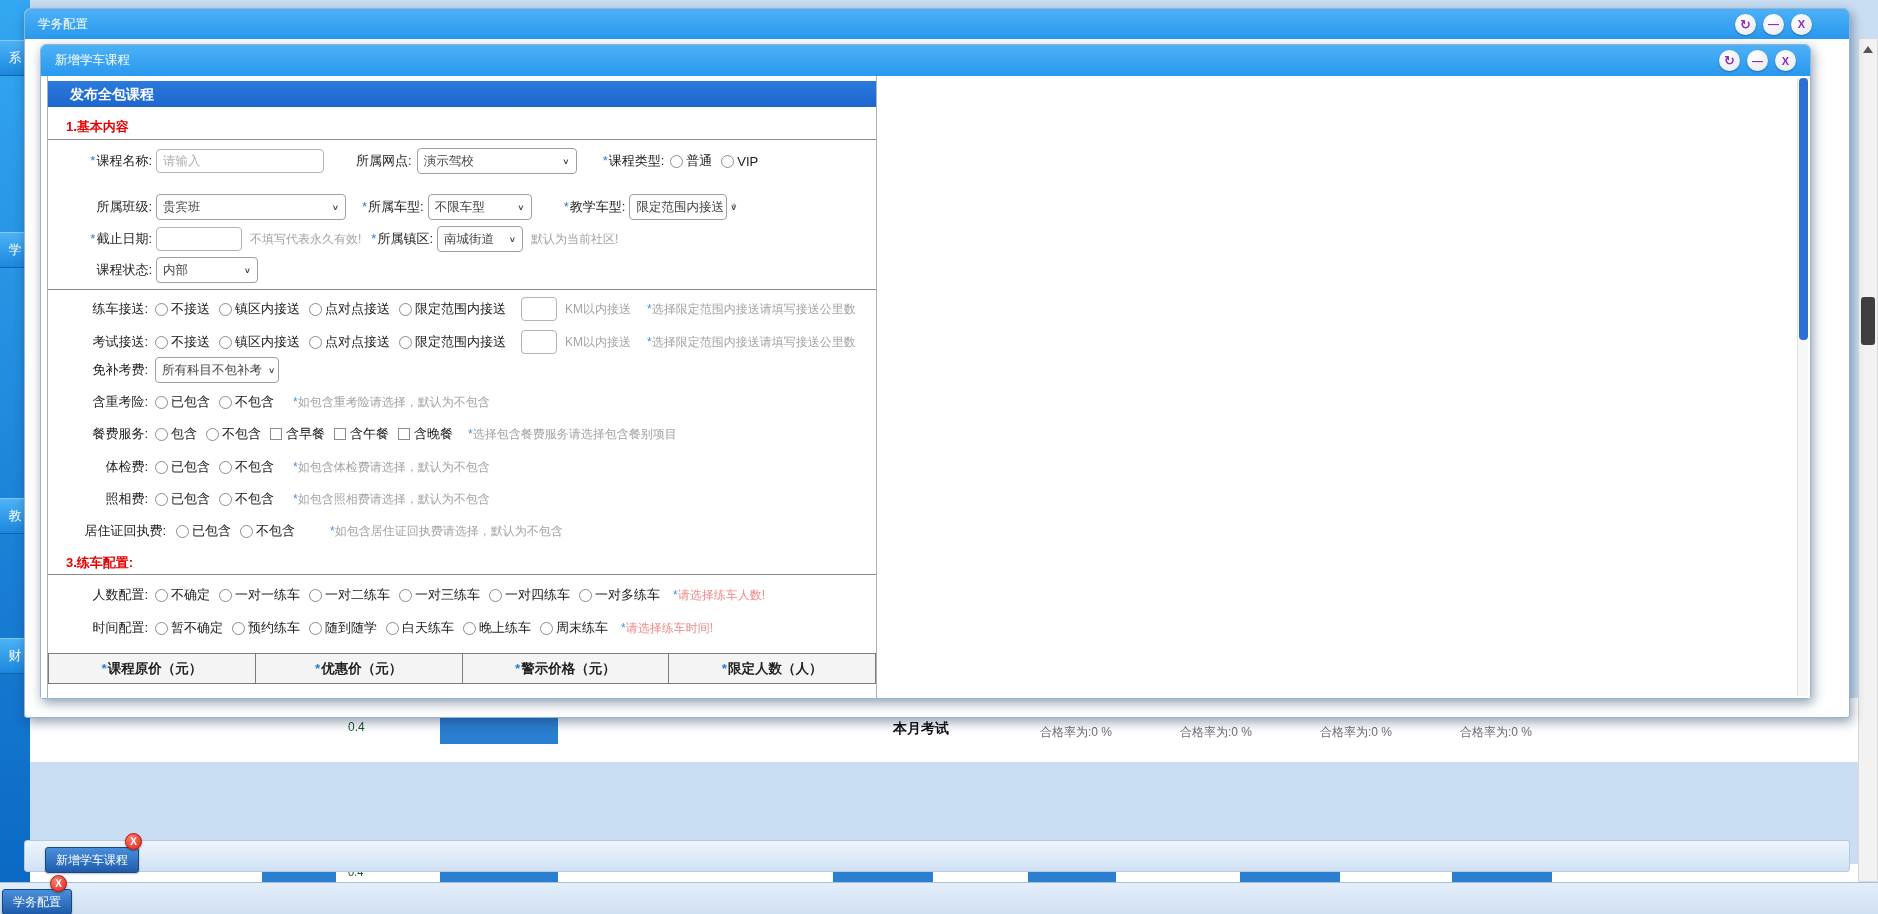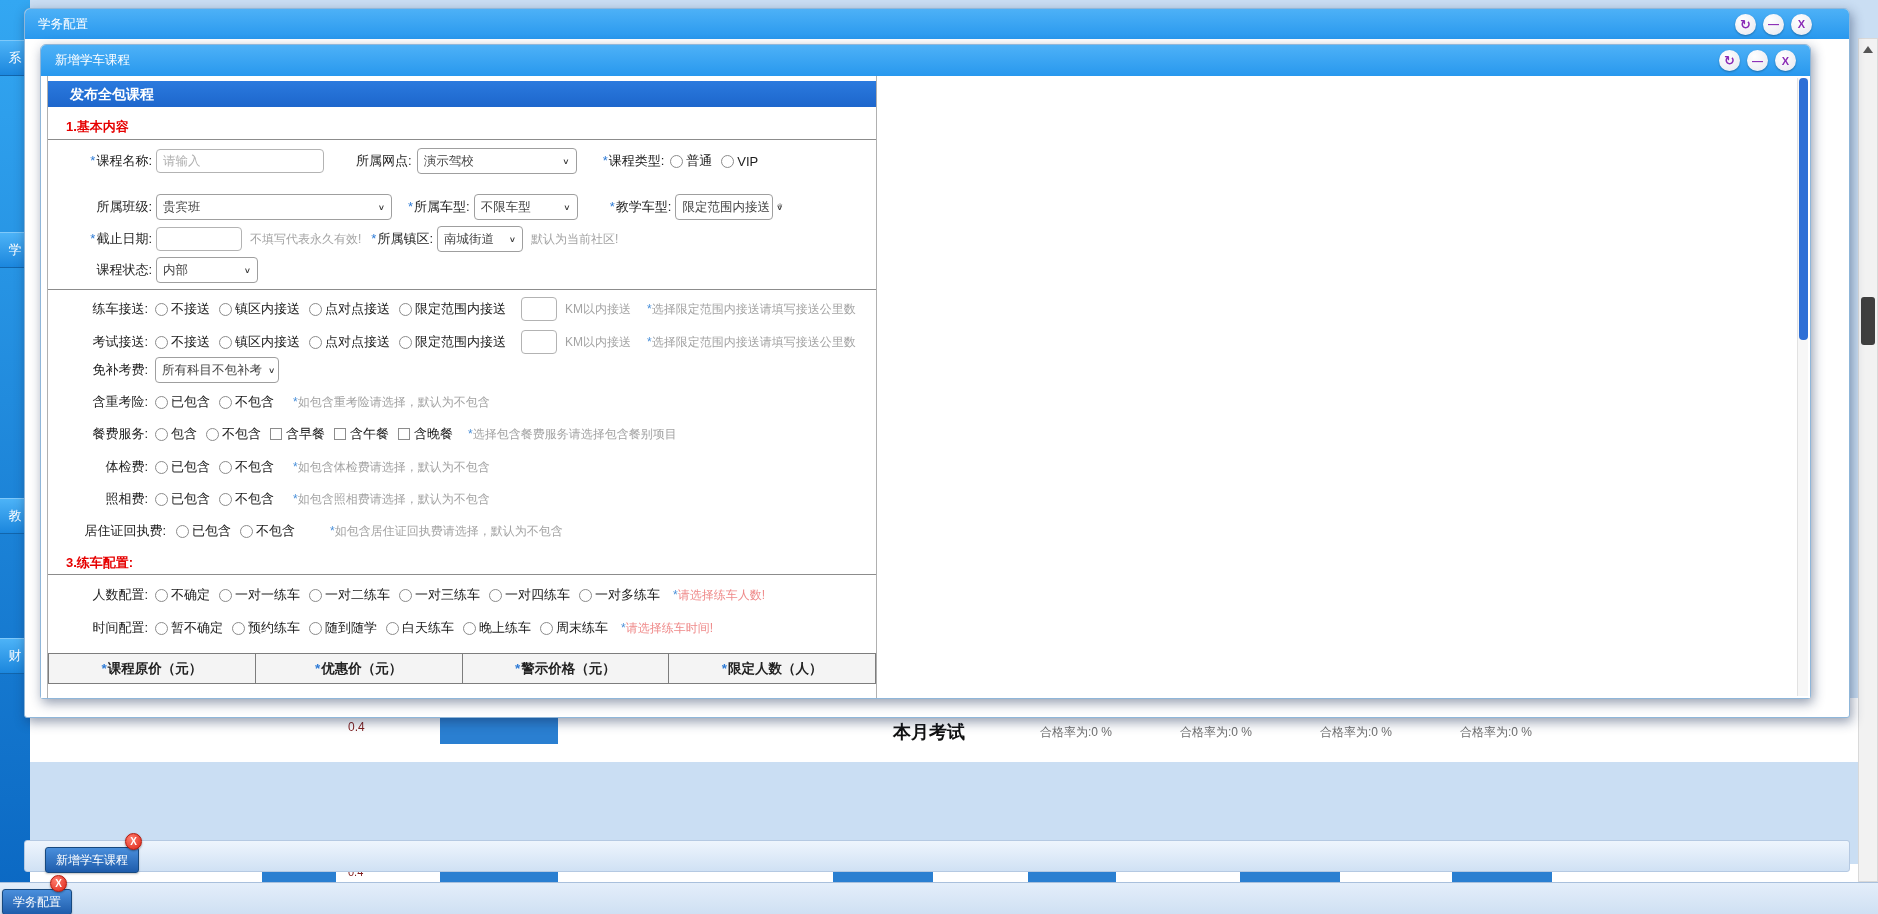--- a/index.html
+++ b/index.html
@@ -6,23 +6,23 @@
   body { font-family: "Liberation Sans", "DejaVu Sans", sans-serif; }
   .screen { position: relative; width: 1878px; height: 914px; background: #cadef3; overflow: hidden; font-family: "Liberation Sans", "DejaVu Sans", sans-serif; }
 
   
   .sidenav { position: absolute; left: 0; top: 0; width: 30px; height: 914px; background: linear-gradient(180deg, #33a7f2, #0a67c2); z-index: 1; }
   .side-item { position: absolute; left: 0; width: 30px; height: 36px; display: flex; align-items: center; justify-content: center; color: #fff; font-size: 13px; background: linear-gradient(180deg, #4db3f7, #1b86dd); border-top: 1px solid #7fc9fa; border-bottom: 1px solid #1265ab; cursor: pointer; }
 
   
   .bandA { position: absolute; left: 30px; top: 698px; width: 1848px; height: 64px; background: #fff; z-index: 1; }
   .bandB { position: absolute; left: 30px; top: 864px; width: 1848px; height: 18px; background: #fff; z-index: 1; }
-  .bgval { position: absolute; font-size: 12px; color: #7f1d1d; }
+  .bgval { position: absolute; font-size: 12px; color: #14532d; }
   .bgcell { position: absolute; background: #2a7fd1; }
-  .bgexam { position: absolute; font-size: 18px; font-weight: bold; color: #111; }
+  .bgexam { position: absolute; font-size: 14px; font-weight: bold; color: #111; }
   .bgrate { position: absolute; font-size: 12px; color: #6d6d6d; }
 
   
   .bar1 { position: absolute; left: 24px; top: 840px; width: 1826px; height: 32px; background: linear-gradient(180deg, #eef5fd, #d0e1f4); border: 1px solid #b5c9e2; border-radius: 3px; z-index: 5; }
   .bar2 { position: absolute; left: 0; top: 882px; width: 1878px; height: 32px; background: linear-gradient(180deg, #e4eefa, #cfe0f3); border-top: 1px solid #a9c0dc; z-index: 6; }
   .task-tab { position: absolute; height: 26px; background: linear-gradient(180deg, #4a8fdc, #1e5cab); border: 1px solid #17497f; border-radius: 3px; color: #fff; font-size: 12px; display: flex; align-items: center; justify-content: center; cursor: pointer; box-shadow: 0 1px 2px rgba(0,0,0,.25); }
   .badge { position: absolute; width: 17px; height: 17px; border-radius: 50%; background: radial-gradient(circle at 35% 30%, #ff7d6e, #dd2517); color: #fff; font-size: 10px; font-weight: bold; display: flex; align-items: center; justify-content: center; border: 1px solid #b31608; box-shadow: 0 1px 2px rgba(0,0,0,.4); cursor: pointer; z-index: 7; }
 
   
   .win { position: absolute; background: #fff; box-shadow: 2px 4px 12px rgba(20,40,80,.45); border: 1px solid #8fb6d9; border-radius: 6px 6px 3px 3px; }
@@ -165,21 +165,21 @@
               <span>普通</span>
             </span>
           <span class="opt">
               <span class="radio"></span>
               <span>VIP</span>
             </span>
         </div>
 
         <div class="frow" style="margin-top:16px">
           <span class="lbl" style="width:104px">所属班级:</span>
-          <div class="sel" style="width:236px;margin-left:4px">
+          <div class="sel" style="width:190px;margin-left:4px">
               <span>贵宾班</span>
               <span class="arr">∨</span>
             </div>
           <span class="lbl" style="margin-left:16px"><span class="star">*</span><span>所属车型:</span></span>
           <div class="sel" style="width:104px;margin-left:4px">
               <span>不限车型</span>
               <span class="arr">∨</span>
             </div>
           <span class="lbl" style="margin-left:32px"><span class="star">*</span><span>教学车型:</span></span>
           <div class="sel" style="width:98px;margin-left:4px">

